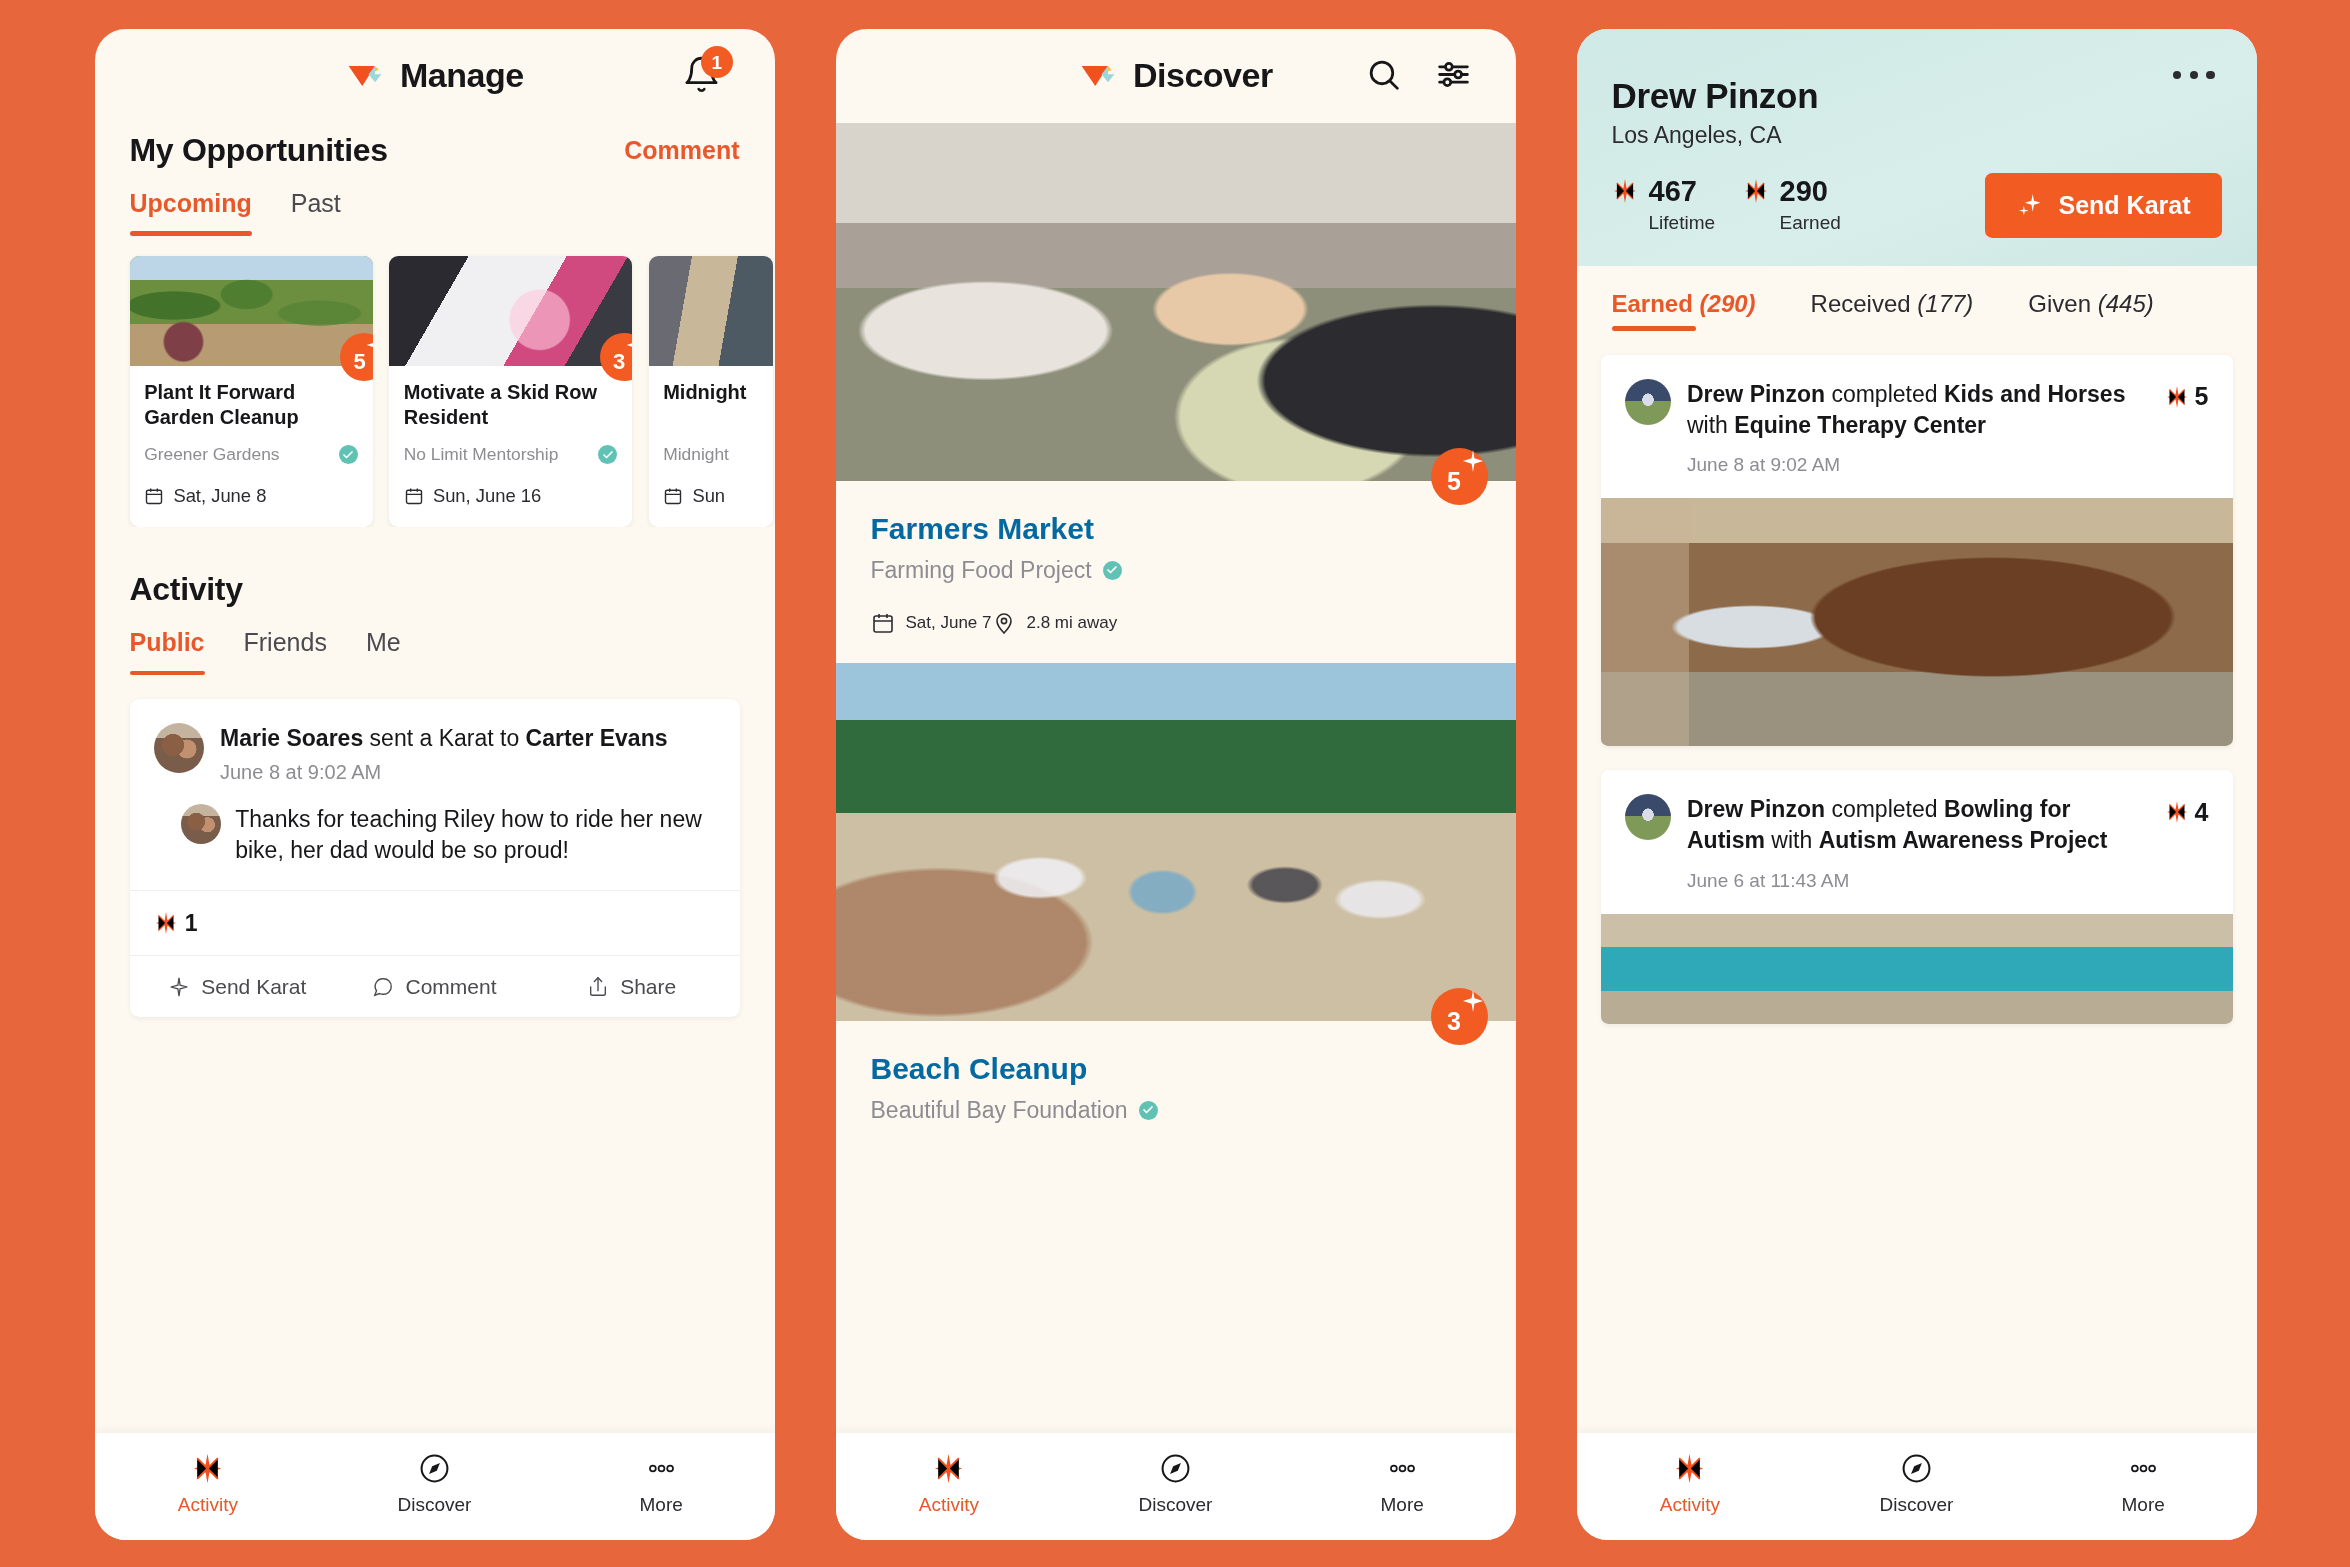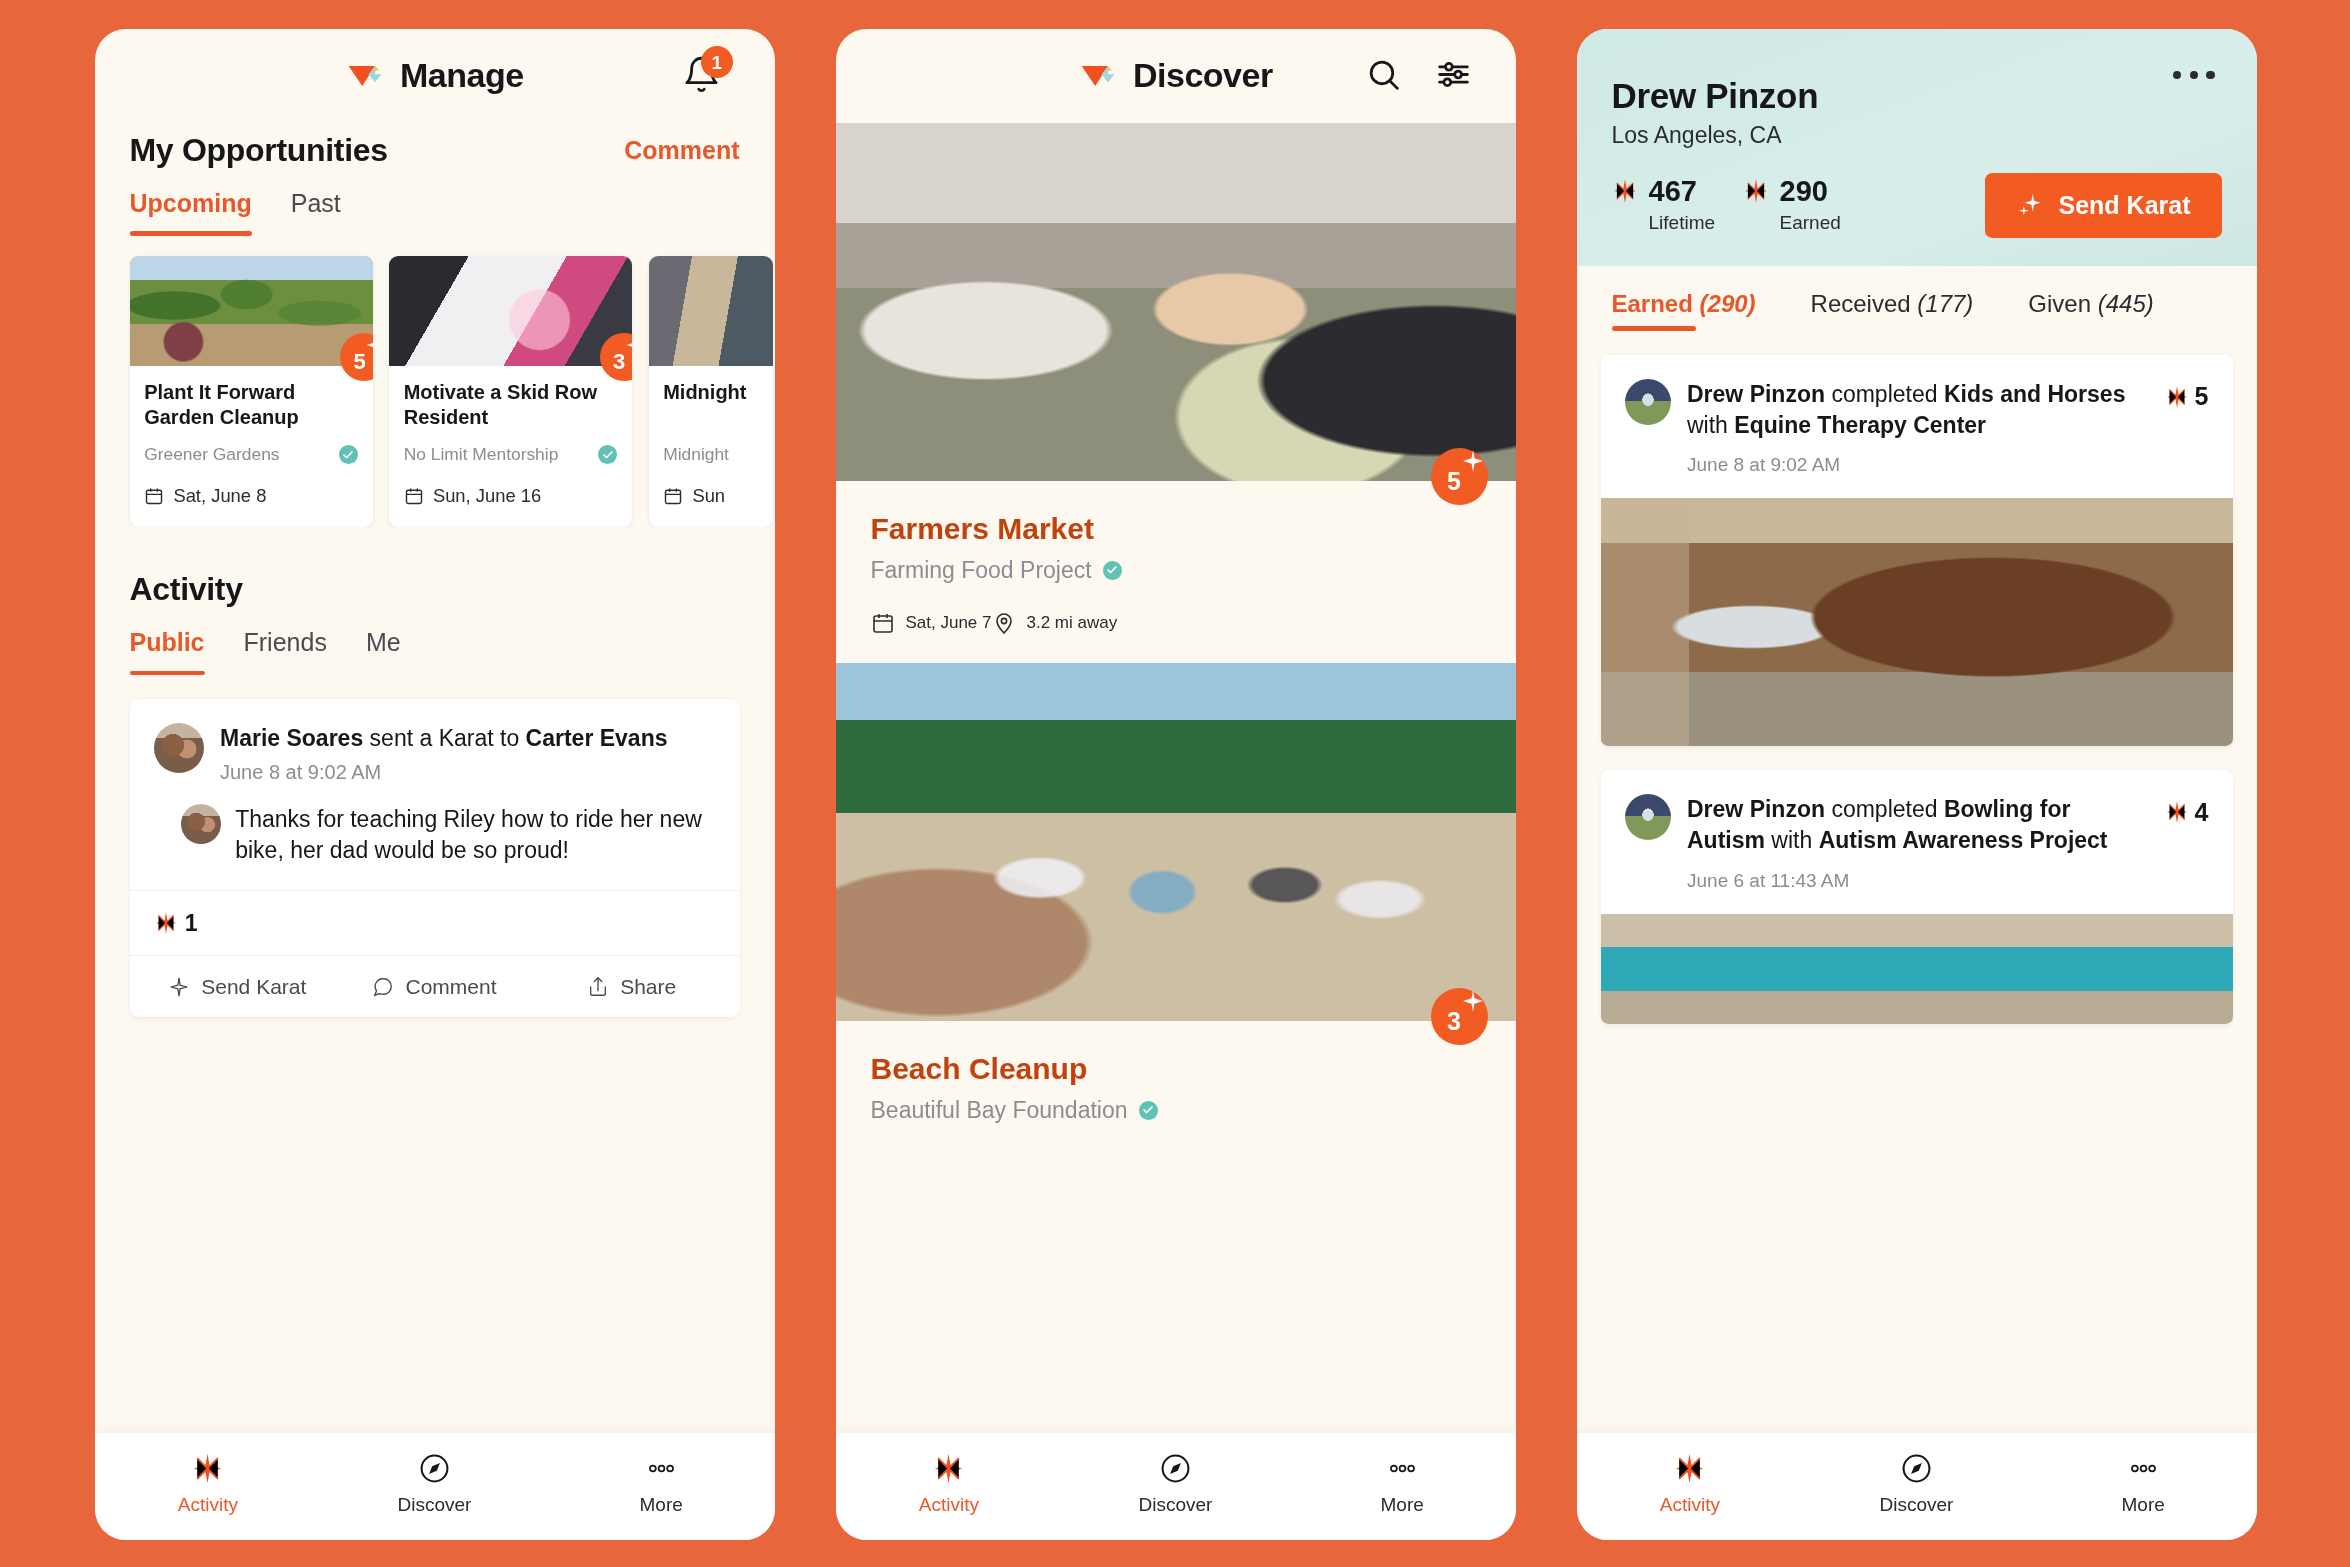--- a/index.html
+++ b/index.html
@@ -84,21 +84,21 @@
   .nav-item { flex:1; display:flex; flex-direction:column; align-items:center; gap:9.2px; }
   .nav-label { font-size:19px; color:#2B2B30; }
   .nav-item.active .nav-label { color:#E8582A; }
 
   
   .disc-scroll { flex:1; overflow:hidden; }
   .disc-card { background:#FDF8F0; }
   .disc-img { width:100%; height:358px; position:relative; }
   .disc-img .karat-badge { right:27.5px; bottom:-24px; width:57px; height:57px; font-size:25px; }
   .disc-body { padding:31px 35px 27.5px 35px; }
-  .disc-title { font-size:30px; font-weight:bold; color:#c2410c; }
+  .disc-title { font-size:30px; font-weight:bold; color:#0369a1; }
   .disc-org { font-size:23px; color:#8C8C92; margin-top:11px; display:flex; align-items:center; gap:11px; }
   .disc-meta { display:flex; margin-top:27.5px; font-size:17px; color:#2B2B30; }
   .disc-meta span { display:flex; align-items:center; gap:11px; }
 
   
   .prof-hero { background:linear-gradient(160deg,#CFE9E6 0%,#D8EEEA 60%,#CDE7E4 100%); padding:31px 35px 27.5px 35px; position:relative; }
   .prof-avatar { width:57px; height:57px; border-radius:50%; overflow:hidden; position:relative; }
   .dots { position:absolute; right:42px; top:42px; display:flex; gap:8.3px; }
   .dots i { width:8.3px; height:8.3px; border-radius:50%; background:#2B2B30; display:block; }
   .prof-name { font-size:35px; font-weight:bold; color:#17171A; margin-top:16.5px; letter-spacing:-0.3px; }
@@ -424,21 +424,21 @@
                   <rect x="3" y="5" width="18" height="16" rx="2"></rect>
                   <path d="M3 10h18M8 3v4M16 3v4"></path>
                 </svg>
               <em style="font-style:normal">Sat, June 7</em>
             </span>
             <span>
               <svg viewBox="0 0 24 24" width="24" height="24" fill="none" stroke="#2B2B30" stroke-width="1.6">
                   <path d="M12 22s7-7.2 7-12a7 7 0 1 0-14 0c0 4.8 7 12 7 12z"></path>
                   <circle cx="12" cy="10" r="2.6"></circle>
                 </svg>
-              <em style="font-style:normal">3.2 mi away</em>
+              <em style="font-style:normal">2.8 mi away</em>
             </span>
           </div>
         </div>
       </div>
 
       <div class="disc-card">
         <div class="disc-img">
           <div class="ph ph-beach"></div>
           <span class="karat-badge">
             <svg class="spark" viewBox="0 0 24 24" width="24" height="24">

